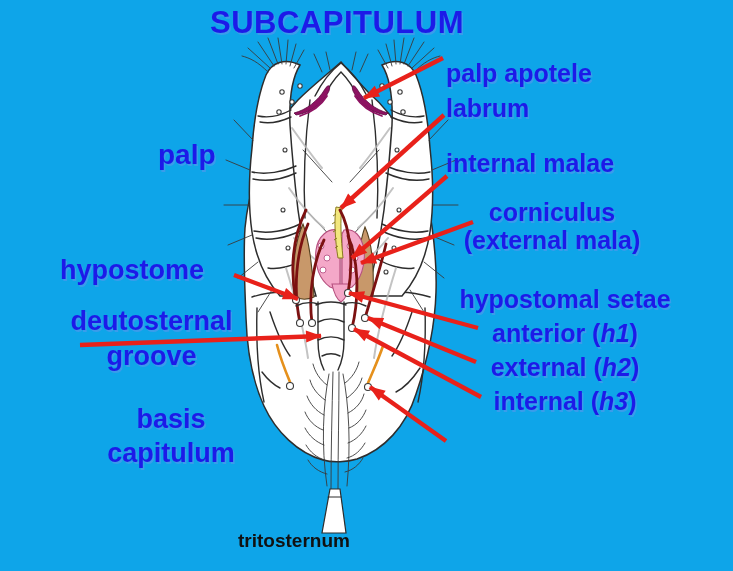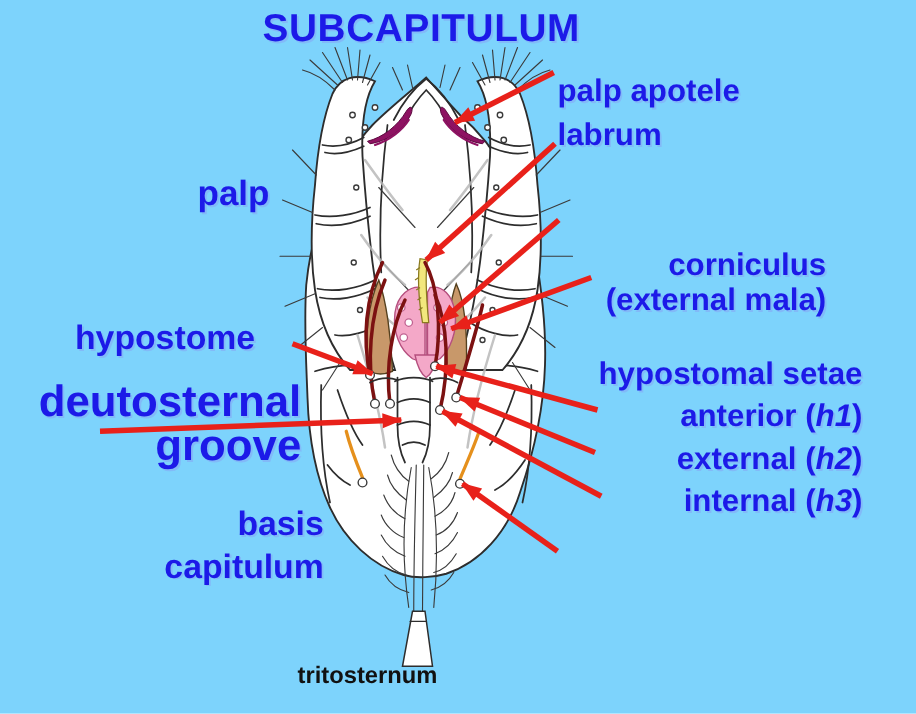--- a/index.html
+++ b/index.html
@@ -3,37 +3,37 @@
 <meta charset="utf-8">
 <style>
   :root{
     --label-blue:#1c1ae8; --arrow-red:#e8211a; --text-black:#111111;
     --outline-dark:#2d2d2d; --apotele-purple:#8e1262; --labrum-yellow:#f2e77d;
     --malae-pink:#f4a8c8; --malae-edge:#b54f7e; --corniculus-tan:#c8986a;
     --corniculus-edge:#54401f; --seta-darkred:#7c1111; --seta-orange:#e5901c;
     --seta-gray:#b8b8b8;
   }
   html,body{margin:0;padding:0;background:#fff;}
-  #stage{position:relative;width:733px;height:571px;background:#7dd3fc;overflow:hidden;
+  #stage{position:relative;width:733px;height:571px;background:#0ea5e9;overflow:hidden;
          font-family:"Liberation Sans",sans-serif;}
   #fig{position:absolute;left:0;top:0;}
   .lbl{position:absolute;font-weight:bold;color:var(--label-blue);
        text-shadow:1.5px 1.5px 0 rgba(140,140,240,.35);line-height:1.08;white-space:nowrap;}
   .lbl i{font-style:italic;}
-  .center{text-align:right;white-space:normal;}
+  .center{text-align:center;white-space:normal;}
   #title{left:117px;top:6px;width:440px;font-size:31px;text-align:center;letter-spacing:.5px;}
   #l-palp-apotele{left:446px;top:60px;font-size:25px;}
   #l-labrum{left:446px;top:95px;font-size:25px;}
   #l-internal-malae{left:446px;top:150px;font-size:25px;}
   #l-corniculus{left:443px;top:198px;width:218px;font-size:25px;line-height:28px;}
   #l-hypo{left:440px;top:282px;width:250px;font-size:25px;line-height:34px;}
   #l-palpcoxal{left:443px;top:428px;width:210px;font-size:25px;line-height:35px;}
   #l-palp{left:158px;top:140px;font-size:28px;}
   #l-hypostome{left:60px;top:256px;font-size:27px;}
-  #l-deutosternal{left:26px;top:304px;width:215px;font-size:35px;line-height:35px;}
+  #l-deutosternal{left:44px;top:304px;width:215px;font-size:27px;line-height:35px;}
   #l-basis{left:83px;top:402px;width:176px;font-size:27px;line-height:34px;}
   #l-tritosternum{left:238px;top:531px;font-size:19px;color:var(--text-black);text-shadow:none;}
   
   .ln{fill:none;stroke:var(--outline-dark);stroke-width:1.4;stroke-linecap:round;}
   .fillw{fill:#fff;stroke:var(--outline-dark);stroke-width:1.5;}
   .thin{fill:none;stroke:#3a3a3a;stroke-width:.9;stroke-linecap:round;}
   .gray{fill:none;stroke:var(--seta-gray);stroke-width:2;opacity:.85;stroke-linecap:round;}
   .sock{fill:#fff;stroke:#3a3a3a;stroke-width:1.1;}
   .redseta{fill:none;stroke:var(--seta-darkred);stroke-width:2.8;stroke-linecap:round;}
   .orangeseta{fill:none;stroke:var(--seta-orange);stroke-width:2.6;stroke-linecap:round;}
@@ -281,20 +281,21 @@
       <line class="arrow" x1="446" y1="441" x2="370" y2="387" marker-end="url(#ah)"></line>
       <line class="arrow" x1="234" y1="275" x2="298" y2="299" marker-end="url(#ah)"></line>
       <line class="arrow" x1="80" y1="345" x2="321" y2="336" marker-end="url(#ah)"></line>
     </g>
   </svg>
 
   <div id="title" class="lbl">SUBCAPITULUM</div>
 
   <div id="l-palp-apotele" class="lbl">palp apotele</div>
   <div id="l-labrum" class="lbl">labrum</div>
+  <div id="l-internal-malae" class="lbl">internal malae</div>
 
   <div id="l-corniculus" class="lbl center">
     <div>corniculus</div>
     <div>(external mala)</div>
   </div>
 
   <div id="l-hypo" class="lbl center">
     <div>hypostomal setae</div>
     <div><span>anterior (</span><i>h1</i><span>)</span></div>
     <div><span>external (</span><i>h2</i><span>)</span></div>

